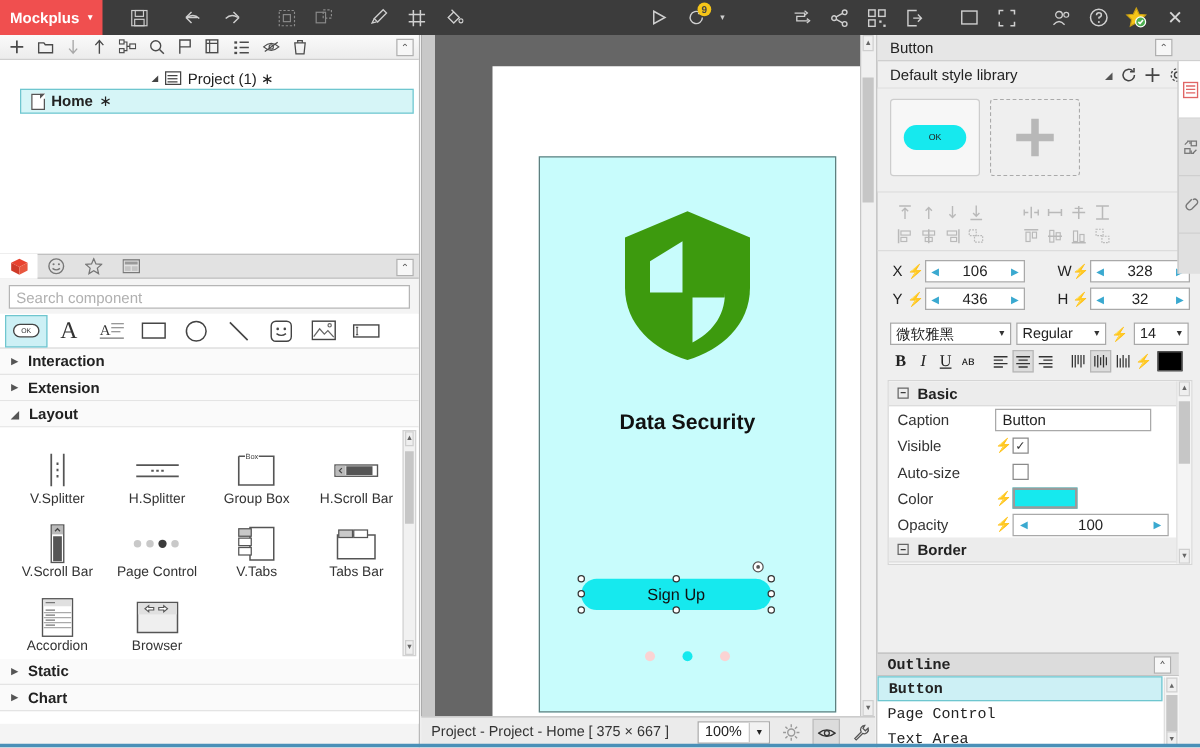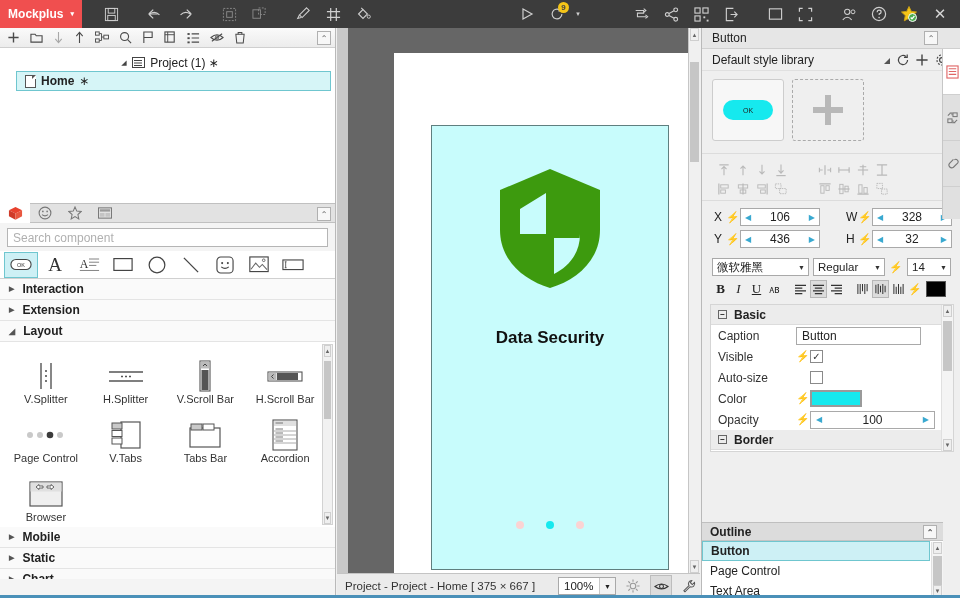--- a/index.html
+++ b/index.html
@@ -257,21 +257,21 @@
   .pchk { width:13px;height:13px;border:1px solid #8a8a8a;background:#fff;display:flex;align-items:center;justify-content:center;font-size:10px;color:#333;cursor:pointer;}
   .pcolor { width:52px;height:17px;background:#16e9ee;border:2px solid #9a9a9a; cursor:pointer;}
   .pspin { width:125px;height:18px;border:1px solid #a9a9a9;background:#fff;position:relative;display:flex;align-items:center;justify-content:center;font-size:12px;}
   .pspin .lf,.pspin .rt{position:absolute;color:#3aa9d0;font-size:8px;}
   .pspin .lf{left:5px;} .pspin .rt{right:5px;}
   .propsb { position:absolute; right:0; top:0; width:12px; bottom:0; background:#f4f4f4; border-left:1px solid #e0e0e0;}
   .propsb .thumb{position:absolute;left:1px;right:1px;top:16px;height:50px;background:#c6c6c6;}
   .propsb .ar{position:absolute;left:1px;right:1px;height:12px;background:#efefef;border:1px solid #cfcfcf;font-size:6px;color:#666;display:flex;align-items:center;justify-content:center;}
   .propsb .ar.up{top:0;} .propsb .ar.dn{bottom:0;}
 
-  .outline { position:absolute; left:0; bottom:0; width:241px; }
+  .outline { position:absolute; left:0; bottom:0; width:241px;font-family:Liberation Mono, monospace; }
   .ol-head { height:19px; background:#dcdcdc; border-top:1px solid #bfbfbf; border-bottom:1px solid #c4c4c4;
     display:flex; align-items:center; padding-left:8px; font-weight:bold; font-size:12px; position:relative; }
   .ol-head .cb { position:absolute; right:6px; top:2px; width:14px;height:14px;border:1px solid #b0b0b0;
     background:#f7f7f7;font-size:8px;color:#555;display:flex;align-items:center;justify-content:center;cursor:pointer;}
   .ol-body { background:#fff; height:57px; position:relative; }
   .olrow { height:20px; display:flex; align-items:center; padding-left:8px; font-size:12px; cursor:pointer; }
   .olrow.sel { background:#cdf0f5; border:1px solid #6fc6cf; font-weight:bold; margin-right:13px;}
 
   .railbar { position:absolute; right:0; top:21px; width:18px; height:170px; background:#e0e0e0; border-left:1px solid #c6c6c6;}
   .rail { width:18px;height:46px;display:flex;align-items:center;justify-content:center;cursor:pointer;border-bottom:1px solid #cfcfcf;}
@@ -636,40 +636,50 @@
             <span class="cglyph">
               <svg width="40" height="30" viewBox="0 0 40 30">
                   <path d="M3 11 H37 M3 20 H37" stroke="#555" stroke-width="1.4"></path>
                   <path d="M15 15.5 H17 M19 15.5 H21 M23 15.5 H25" stroke="#555" stroke-width="1.6"></path>
                 </svg>
               </span>
             <span class="clabel">H.Splitter</span>
           </div>
           <div class="citem">
             <span class="cglyph">
-              <svg width="22" height="32" viewBox="0 0 22 32">
-                  <rect x="6" y="1" width="10" height="30" fill="#fff" stroke="#555" stroke-width="1.1"></rect>
-                  <rect x="6.5" y="1.5" width="9" height="7" fill="#bbb"></rect>
-                  <path d="M9 6 L11 4 L13 6" stroke="#444" fill="none" stroke-width="1"></path>
-                  <rect x="7.5" y="10" width="7" height="20" fill="#555"></rect>
+              <svg width="36" height="30" viewBox="0 0 36 30">
+                  <path d="M4 4 V27 H32 V4 H20" fill="none" stroke="#555" stroke-width="1.3"></path>
+                  <path d="M4 4 H9" stroke="#555" stroke-width="1.3"></path>
+                  <text x="14.5" y="6.5" font-size="6" fill="#444" font-family="Liberation Sans" text-anchor="middle">Box</text>
                 </svg>
               </span>
-            <span class="clabel">V.Scroll Bar</span>
+            <span class="clabel">Group Box</span>
           </div>
-
           <div class="citem">
             <span class="cglyph">
               <svg width="38" height="30" viewBox="0 0 38 30">
                   <rect x="2" y="11" width="34" height="9" fill="#fff" stroke="#555" stroke-width="1.1"></rect>
                   <rect x="2.5" y="11.5" width="8" height="8" fill="#bbb"></rect>
                   <path d="M7.5 13.5 L5.5 15.5 L7.5 17.5" stroke="#444" fill="none" stroke-width="1"></path>
                   <rect x="11" y="12" width="21" height="7" fill="#555"></rect>
                 </svg>
               </span>
             <span class="clabel">H.Scroll Bar</span>
+          </div>
+
+          <div class="citem">
+            <span class="cglyph">
+              <svg width="22" height="32" viewBox="0 0 22 32">
+                  <rect x="6" y="1" width="10" height="30" fill="#fff" stroke="#555" stroke-width="1.1"></rect>
+                  <rect x="6.5" y="1.5" width="9" height="7" fill="#bbb"></rect>
+                  <path d="M9 6 L11 4 L13 6" stroke="#444" fill="none" stroke-width="1"></path>
+                  <rect x="7.5" y="10" width="7" height="20" fill="#555"></rect>
+                </svg>
+              </span>
+            <span class="clabel">V.Scroll Bar</span>
           </div>
           <div class="citem">
             <span class="cglyph">
               <svg width="44" height="16" viewBox="0 0 44 16">
                   <circle cx="6" cy="8" r="3" fill="#c9c9c9"></circle>
                   <circle cx="16" cy="8" r="3" fill="#c9c9c9"></circle>
                   <circle cx="26" cy="8" r="3.3" fill="#3b3b3b"></circle>
                   <circle cx="36" cy="8" r="3" fill="#c9c9c9"></circle>
                 </svg>
               </span>
@@ -723,24 +733,20 @@
         </div>
         <div class="vscroll">
           <div class="ar up">▲</div>
           <div class="thumb"></div>
           <div class="ar dn">▼</div>
         </div>
       </div>
 
       <div class="cat-head">
         <span class="tri">▶</span>
-        <span>Mobile</span>
-      </div>
-      <div class="cat-head">
-        <span class="tri">▶</span>
         <span>Static</span>
       </div>
       <div class="cat-head">
         <span class="tri">▶</span>
         <span>Chart</span>
       </div>
 
     </div>
   </div>
 
@@ -758,20 +764,34 @@
         <div class="shield-wrap">
           <svg width="110" height="125" viewBox="0 0 110 125">
             <path d="M55 3 L105 24 V64 C105 94 82 114 55 122 C28 114 5 94 5 64 V24 Z" fill="#3d9a0e"></path>
             <path d="M51 27 L25 43 V68 H51 Z" fill="#c8fcfc"></path>
             <path d="M59 72 H85 V68 C85 88 73 101 59 108 Z" fill="#c8fcfc"></path>
           </svg>
         </div>
 
         <div class="scr-title">Data Security</div>
 
+        <div style="position:absolute;left:26px;top:330px;width:166px;height:39px;">
+          <div class="signup-btn" style="left:7px;top:7px;">
+            <span>Sign Up</span>
+          </div>
+          <div class="handle" style="left:4px;top:4px;"></div>
+          <div class="handle" style="left:80px;top:4px;"></div>
+          <div class="handle" style="left:156px;top:4px;"></div>
+          <div class="handle" style="left:4px;top:16px;"></div>
+          <div class="handle" style="left:156px;top:16px;"></div>
+          <div class="handle" style="left:4px;top:29px;"></div>
+          <div class="handle" style="left:80px;top:29px;"></div>
+          <div class="handle" style="left:156px;top:29px;"></div>
+          <div class="rot-handle" style="left:144px;top:-7px;"></div>
+        </div>
 
         <div class="dots">
           <span class="dot"></span>
           <span class="dot on"></span>
           <span class="dot"></span>
         </div>
       </div>
     </div>
 
     <div class="canvas-sb">

